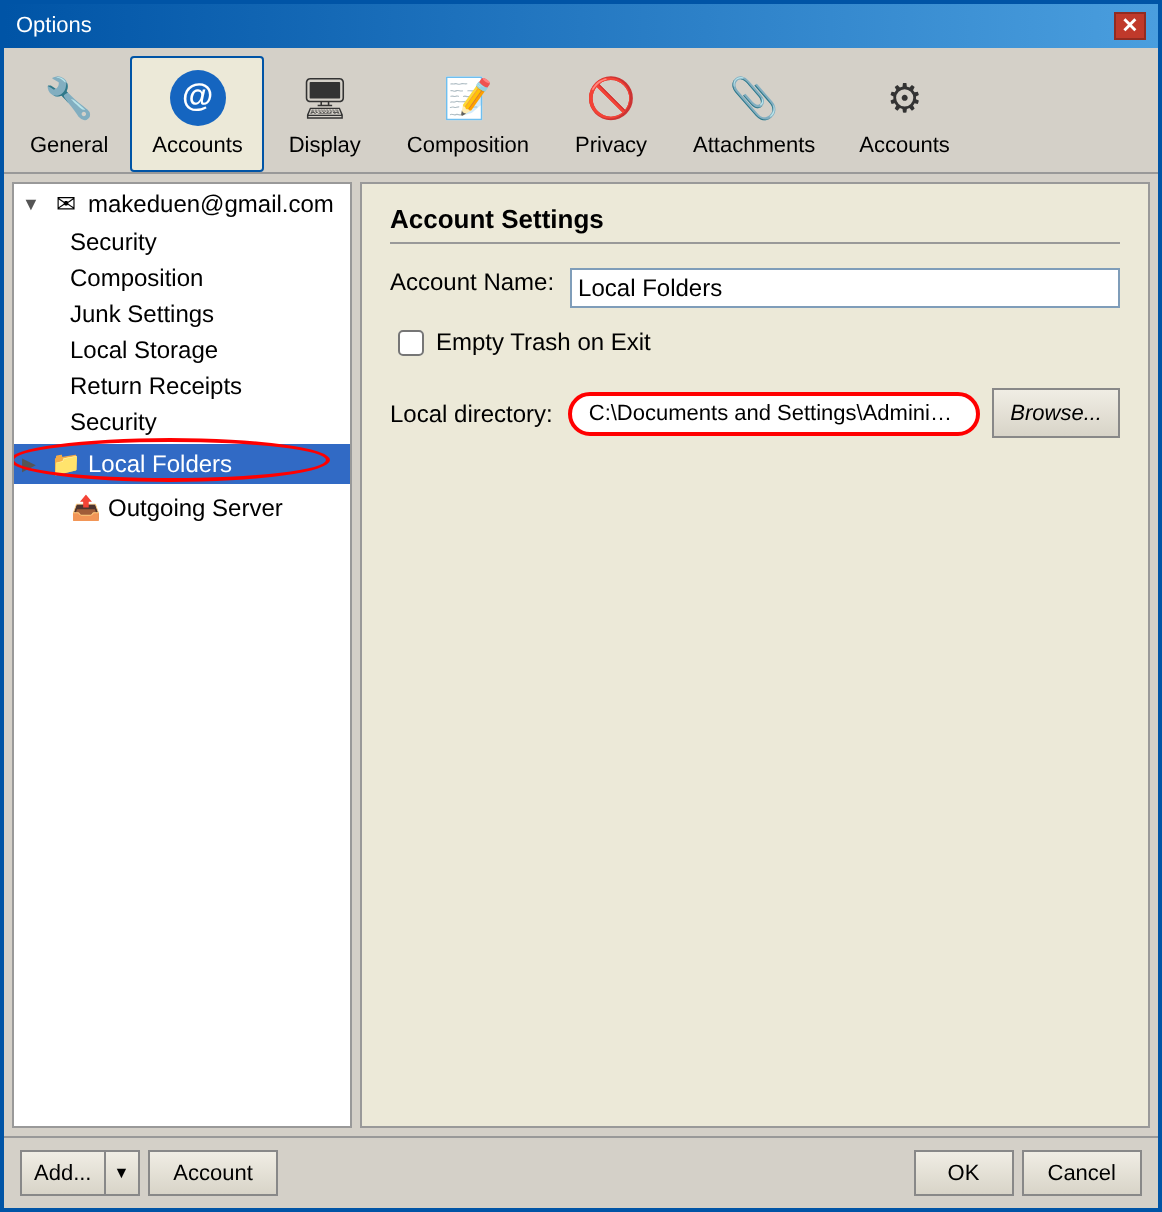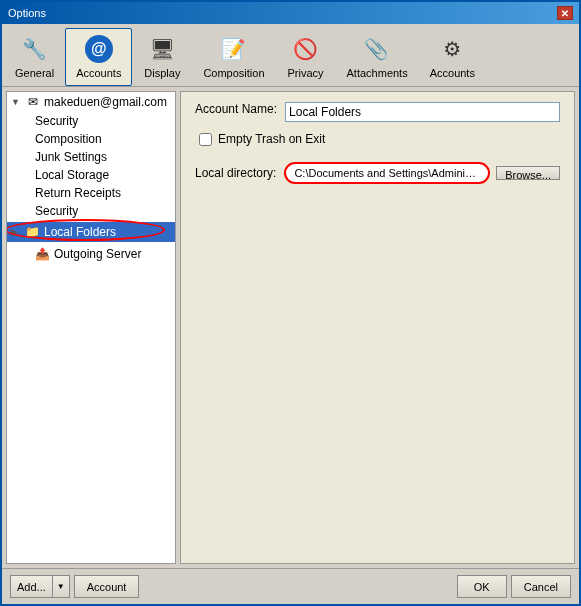--- a/index.html
+++ b/index.html
@@ -239,22 +239,23 @@
       white-space: nowrap;
     }
 
     .browse-btn {
       margin-left: 6px;
       padding: 2px 8px;
       background: linear-gradient(to bottom, #f0ede4, #d8d4c8);
       border: 1px solid #888;
       font-size: 11px;
       cursor: pointer;
-      height: 14px;
+      height: 25px;
       white-space: nowrap;
+      font-style: italic;
     }
 
     
     .bottom-bar {
       display: flex;
       justify-content: space-between;
       align-items: flex-start;
       padding: 6px 8px;
       background: #d4d0c8;
       border-top: 1px solid #999;
@@ -387,20 +388,21 @@
         <div class="red-oval"></div>
       </div>
 
       <div class="tree-item sub-item">
         <span class="tree-icon">📤</span>
         <span>Outgoing Server</span>
       </div>
     </div>
 
     <div class="right-panel">
+      <div class="section-title">Account Settings</div>
 
       <div class="form-row">
         <span class="form-label">Account Name:</span>
         <input type="text" class="form-input" value="Local Folders" style="">
       </div>
 
       <div class="checkbox-row">
         <input type="checkbox" style="">
         <span>Empty Trash on Exit</span>
       </div>

